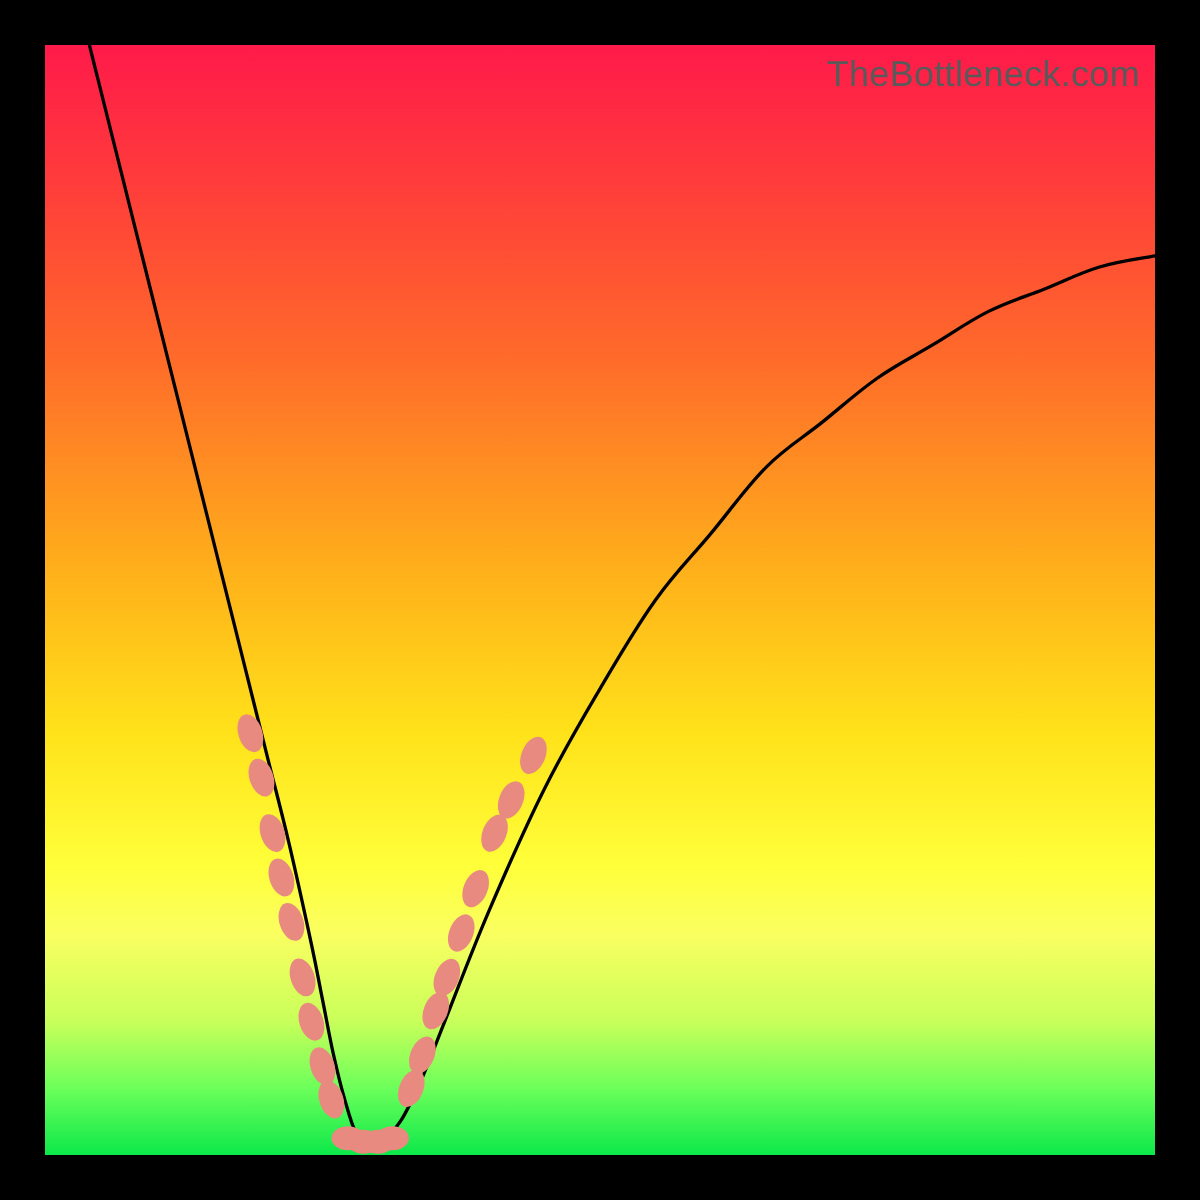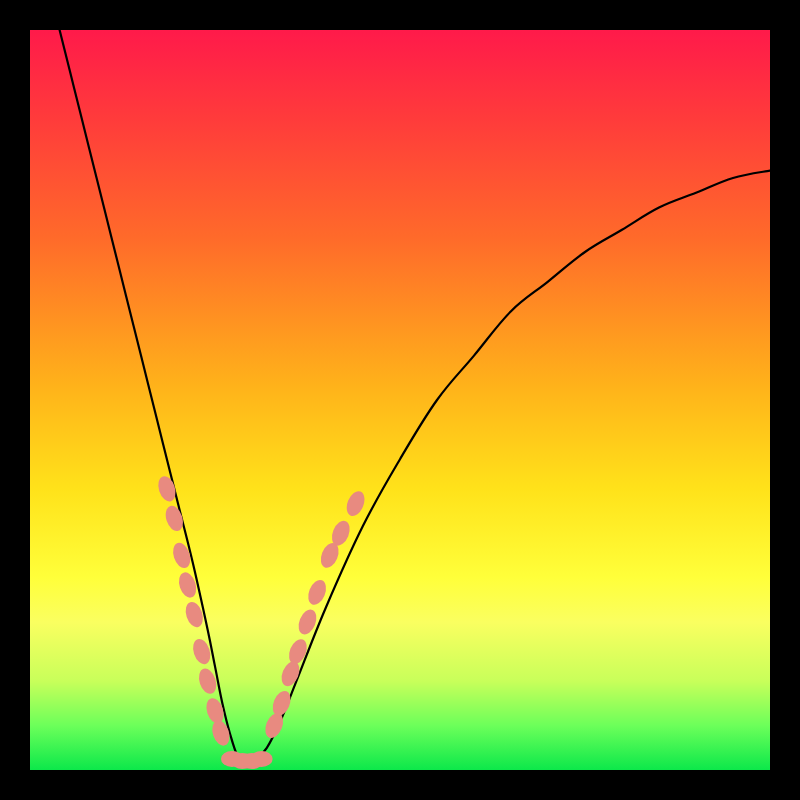--- a/index.html
+++ b/index.html
@@ -57,20 +57,21 @@
   .marker {
     fill: #e88a80;
     stroke: none;
   }
 </style>
 </head>
 <body>
 
 <div class="frame">
   <div class="plot-area">
+    <div class="watermark">TheBottleneck.com</div>
     <svg class="curve" viewBox="0 0 740 740" preserveAspectRatio="none">
       <path id="curve-path" fill="none" stroke="#000" stroke-width="2.2" stroke-linecap="round" d="M 29.6 0.0 C 32.3 10.7, 39.1 37.9, 44.4 59.2 C 49.7 80.5, 53.9 97.1, 59.2 118.4 C 64.5 139.7, 68.7 156.3, 74.0 177.6 C 79.3 198.9, 83.5 215.5, 88.8 236.8 C 94.1 258.1, 98.3 274.7, 103.6 296.0 C 108.9 317.3, 113.1 333.9, 118.4 355.2 C 123.7 376.5, 127.9 393.1, 133.2 414.4 C 138.5 435.7, 142.7 452.3, 148.0 473.6 C 153.3 494.9, 157.5 510.2, 162.8 532.8 C 168.1 555.4, 173.6 580.8, 177.6 599.4 C 181.6 618.0, 182.3 623.1, 185.0 636.4 C 187.7 649.7, 189.7 661.4, 192.4 673.4 C 195.1 685.4, 197.1 693.7, 199.8 703.0 C 202.5 712.3, 204.5 719.9, 207.2 725.2 C 209.9 730.5, 211.9 731.3, 214.6 732.6 C 217.3 733.9, 218.0 735.3, 222.0 732.6 C 226.0 729.9, 231.5 725.8, 236.8 717.8 C 242.1 709.8, 246.3 700.2, 251.6 688.2 C 256.9 676.2, 258.4 671.2, 266.4 651.2 C 274.4 631.2, 284.0 605.2, 296.0 577.2 C 308.0 549.2, 319.7 522.4, 333.0 495.8 C 346.3 469.2, 356.7 451.8, 370.0 429.2 C 383.3 406.6, 393.7 388.6, 407.0 370.0 C 420.3 351.4, 430.7 341.6, 444.0 325.6 C 457.3 309.6, 467.7 294.5, 481.0 281.2 C 494.3 267.9, 504.7 262.3, 518.0 251.6 C 531.3 240.9, 541.7 231.3, 555.0 222.0 C 568.3 212.7, 578.7 207.8, 592.0 199.8 C 605.3 191.8, 615.7 184.3, 629.0 177.6 C 642.3 170.9, 652.7 168.1, 666.0 162.8 C 679.3 157.5, 689.7 152.0, 703.0 148.0 C 716.3 144.0, 733.3 141.9, 740.0 140.6"></path>
       <g id="markers-group">
           <ellipse cx="136.9" cy="458.8" rx="8" ry="13" class="marker" transform="rotate(-18 136.9 458.8)"></ellipse>
           <ellipse cx="144.3" cy="488.4" rx="8" ry="13" class="marker" transform="rotate(-18 144.3 488.4)"></ellipse>
           <ellipse cx="151.7" cy="525.4" rx="8" ry="13" class="marker" transform="rotate(-18 151.7 525.4)"></ellipse>
           <ellipse cx="157.6" cy="555.0" rx="8" ry="13" class="marker" transform="rotate(-18 157.6 555.0)"></ellipse>
           <ellipse cx="164.3" cy="584.6" rx="8" ry="13" class="marker" transform="rotate(-18 164.3 584.6)"></ellipse>
           <ellipse cx="171.7" cy="621.6" rx="8" ry="13" class="marker" transform="rotate(-18 171.7 621.6)"></ellipse>
           <ellipse cx="177.6" cy="651.2" rx="8" ry="13" class="marker" transform="rotate(-18 177.6 651.2)"></ellipse>

